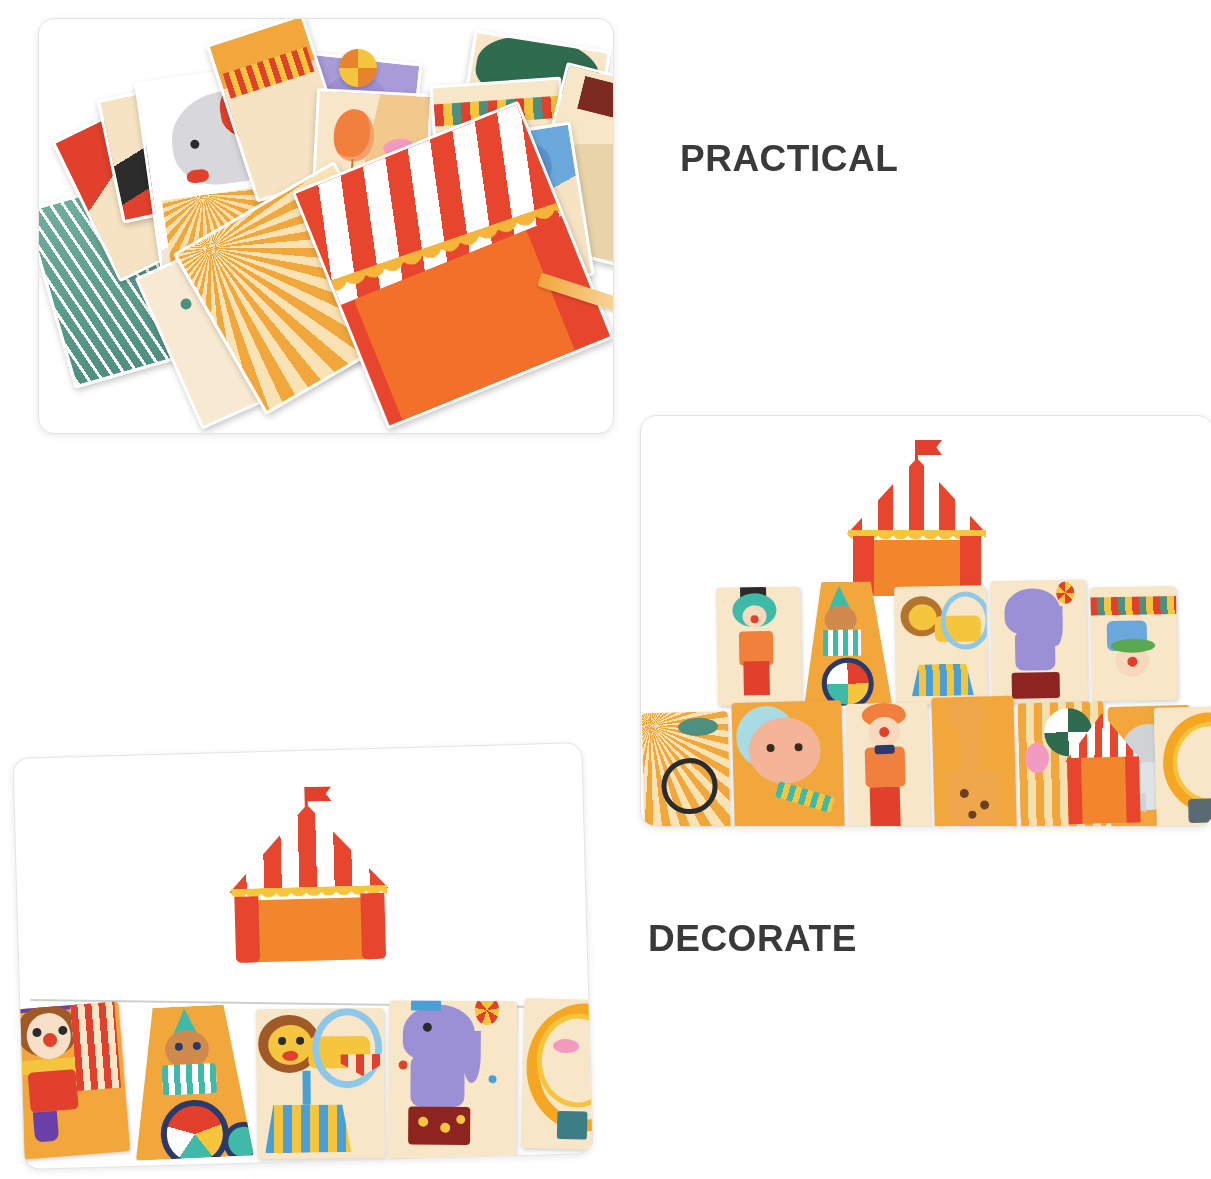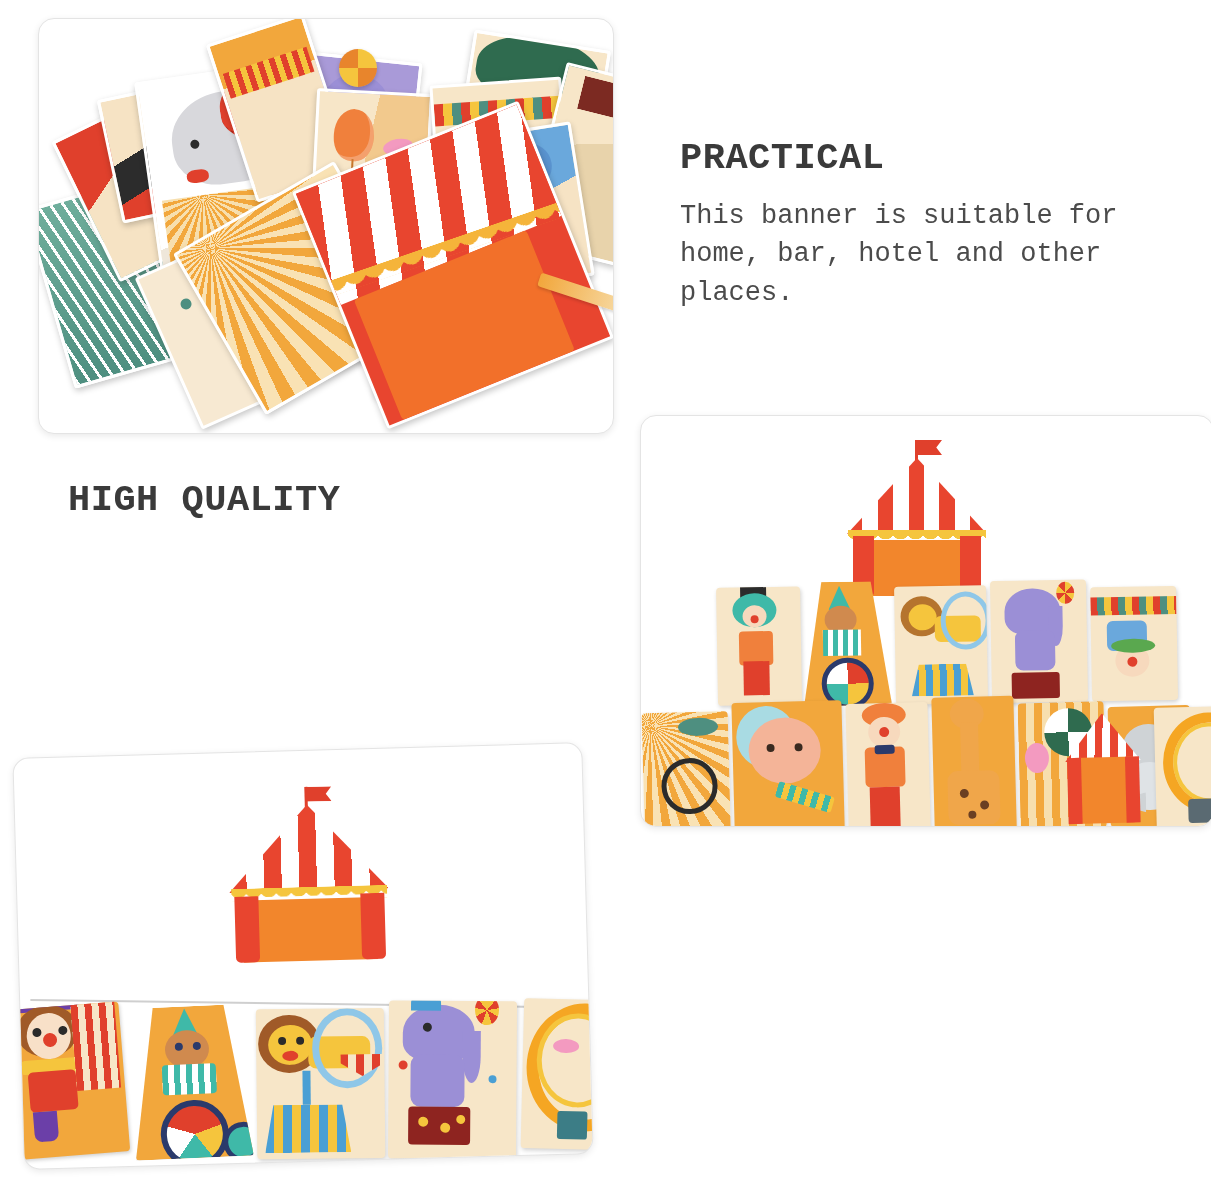--- a/index.html
+++ b/index.html
@@ -3,21 +3,21 @@
 <meta charset="utf-8">
 <style>
   html,body{margin:0;padding:0;background:#fff;}
   body{width:1211px;height:1179px;position:relative;overflow:hidden;
        font-family:"Liberation Sans","DejaVu Sans",sans-serif;}
 
   .panel{position:absolute;background:#fff;border:1px solid #e4e4e4;
          border-radius:16px;overflow:hidden;
          box-shadow:0 2px 7px rgba(0,0,0,.09);}
 
-  .txtblock{position:absolute;font-family:Liberation Mono, monospace;}
+  .txtblock{position:absolute;}
   .heading{font-size:37px;font-weight:bold;color:#3a3a3a;letter-spacing:.5px;
            margin:0 0 20px 0;line-height:1;white-space:nowrap;}
   .body-txt{font-size:27px;color:#4b4b4b;line-height:1.42;margin:0;font-weight:400;}
 
   
   #p1{left:38px;top:18px;width:574px;height:414px;}
   .scatter{position:absolute;left:0;top:0;width:100%;height:100%;}
   .card{position:absolute;border:3px solid #fff;border-radius:3px;
         box-shadow:0 3px 6px rgba(0,0,0,.22);overflow:hidden;}
 
@@ -182,25 +182,23 @@
 
     <div style="position:absolute;left:498px;top:268px;width:96px;height:14px;
                 background:linear-gradient(90deg,#f2a73c,#f7dfae);
                 transform:rotate(18deg);border-radius:3px;
                 box-shadow:0 2px 3px rgba(0,0,0,.15);"></div>
   </div>
 </div>
 
 <div class="txtblock" id="t-practical">
   <h2 class="heading">PRACTICAL</h2>
-  <p class="body-txt">This banner is suitable for home, bar, hotel and other places.</p>
 </div>
 
 <div class="txtblock" id="t-high">
-  <h2 class="heading">HIGH QUALITY</h2>
 </div>
 
 <div class="panel" id="p2">
 
   <div class="tent" style="left:206px;top:24px;width:140px;height:152px;">
     <div class="pole"></div>
       <div class="flag"></div>
     <div class="roof" style="height:76px;"></div>
     <div class="valance" style="top:90px;"></div>
     <div class="body" style="top:100px;height:56px;"></div>
@@ -408,13 +406,14 @@
                   border:12px solid #f5a623;"></div>
       <div style="position:absolute;left:14px;top:14px;width:72px;height:84px;border-radius:50%;
                   border:5px solid #f5c53d;"></div>
       <div style="position:absolute;left:30px;top:40px;width:26px;height:14px;background:#f39ac0;border-radius:50%;"></div>
       <div style="position:absolute;left:36px;top:112px;width:30px;height:28px;background:#3c7d86;border-radius:3px;"></div>
     </div>
   </div>
 </div>
 
 <div class="txtblock" id="t-decorate">
+  <h2 class="heading">DECORATE</h2>
 </div>
 
 </body></html>

